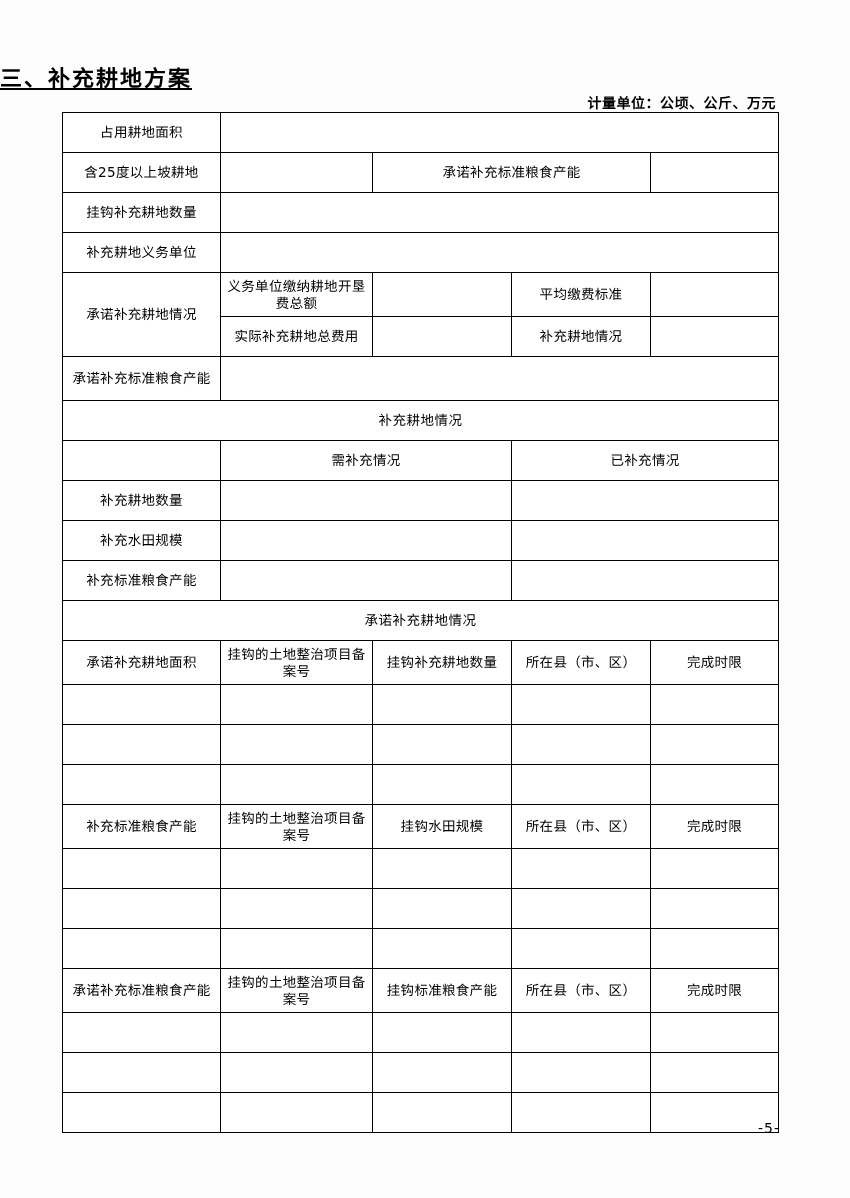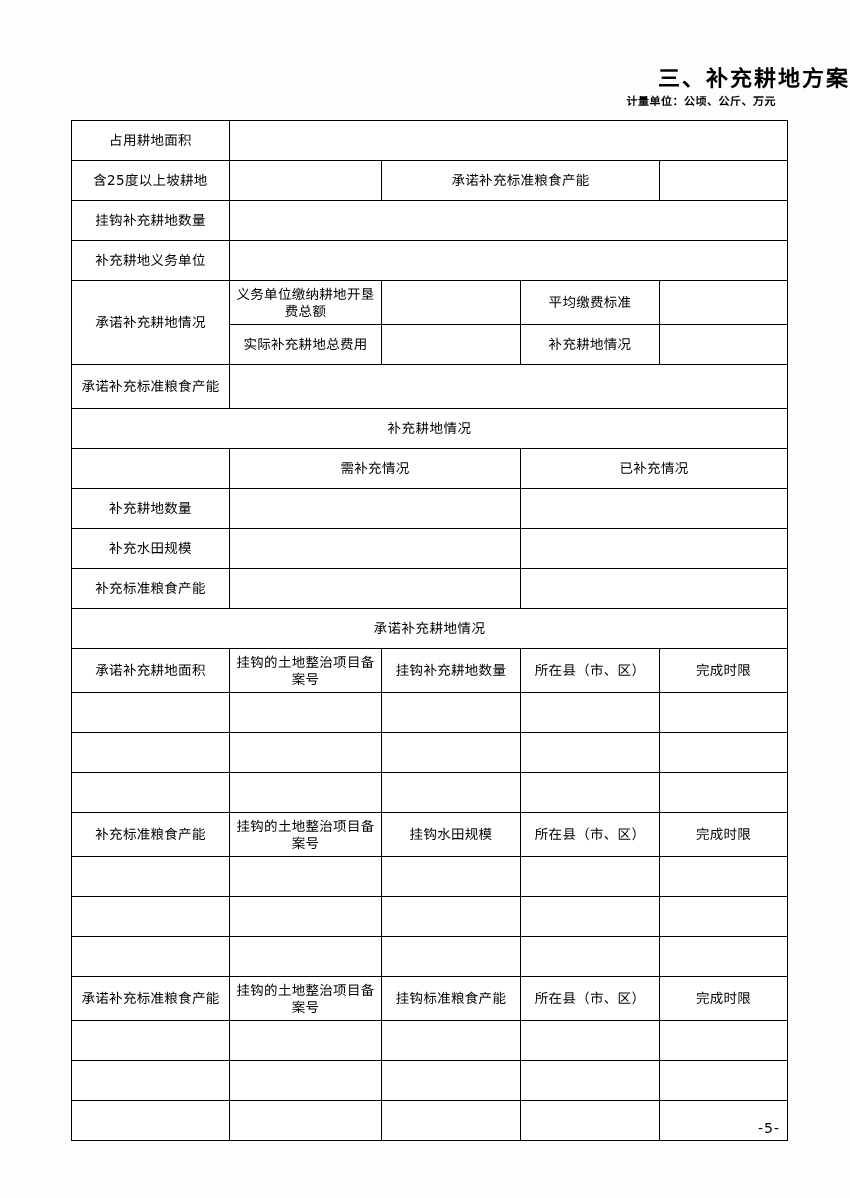--- a/index.html
+++ b/index.html
@@ -19,40 +19,40 @@
   .page {
     position: absolute;
     inset: 0;
     background: #fdfdfd;
   }
   .doc-title {
     position: absolute;
     left: 0;
     right: 0;
     top: 60px;
-    text-align: right;
+    text-align: left;
     font-size: 22px;
     font-weight: bold;
     letter-spacing: 2px;
     font-family: "DejaVu Sans", "Liberation Sans", sans-serif;
+    text-decoration: underline;
   }
   .unit-note {
     position: absolute;
     right: 74px;
     top: 92px;
-    font-size: 11px;
+    font-size: 14px;
     font-weight: bold;
     letter-spacing: 0.5px;
   }
   .table-wrap {
     position: absolute;
     left: 62px;
-    top: 120px;
+    top: 112px;
     width: 716px;
-    margin-left: 9px;
   }
   table.form {
     border-collapse: collapse;
     table-layout: fixed;
     width: 716px;
   }
   table.form td {
     border: 1px solid #000000;
     padding: 2px 3px;
     font-size: 13.5px;

